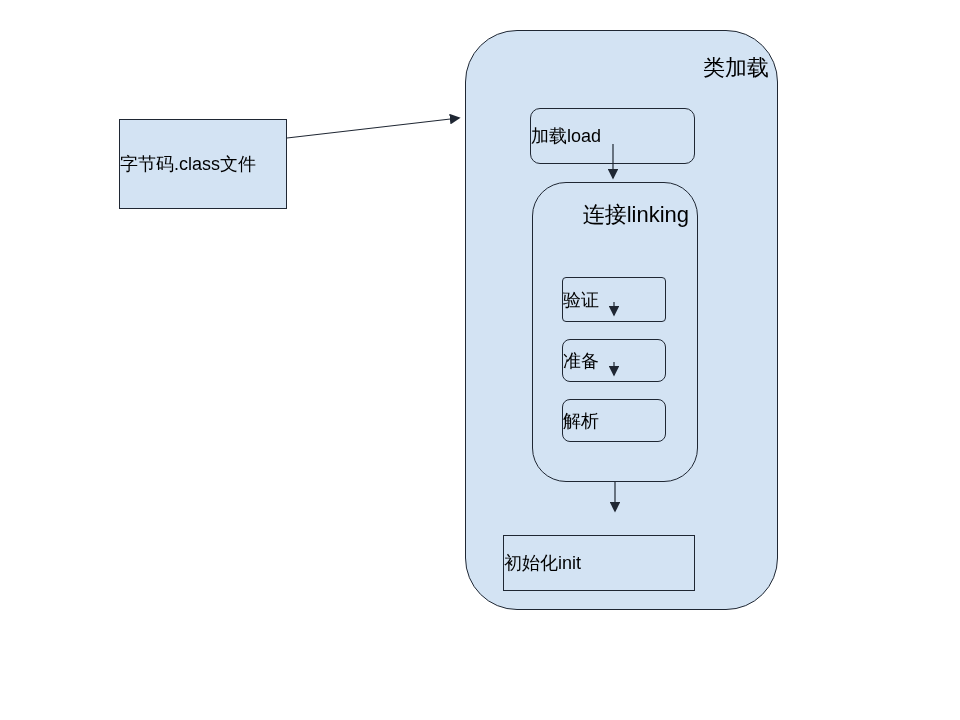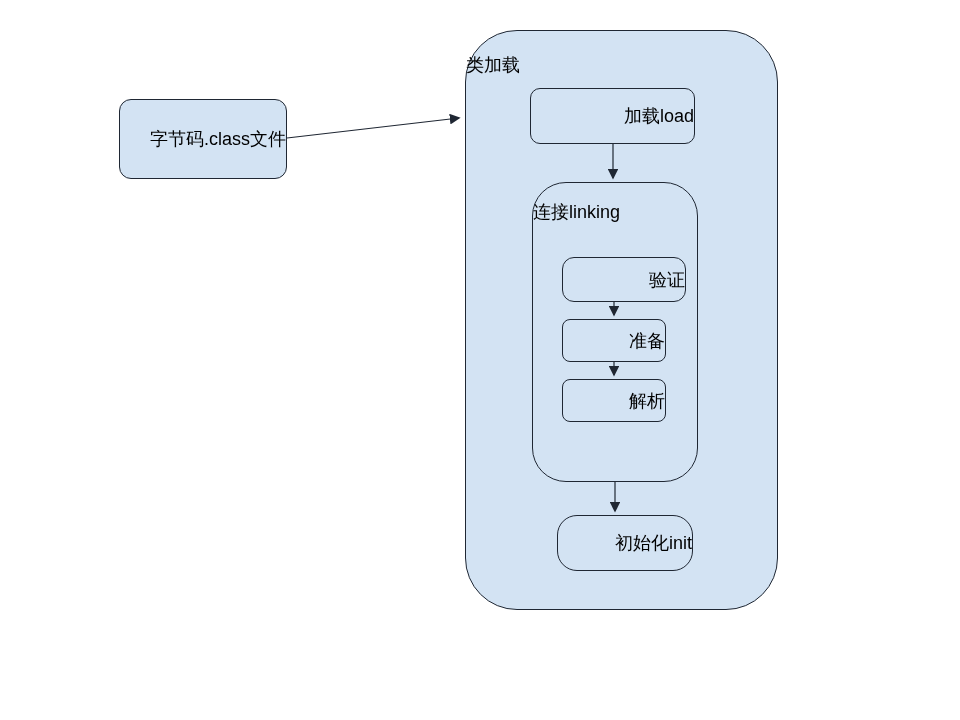--- a/index.html
+++ b/index.html
@@ -19,51 +19,52 @@
     position: relative;
     width: 960px; height: 720px;
     overflow: hidden;
   }
   .node {
     position: absolute;
     background: var(--node-fill);
     border: 1px solid var(--line);
     display: flex;
     align-items: center;
-    justify-content: flex-end;
+    justify-content: flex-start;
     font-size: 18px;
     text-align: center;
+    margin-top: 20px;
   }
   .container-node {
     position: absolute;
     background: var(--node-fill);
     border: 1px solid var(--line);
   }
   .container-title {
     position: absolute;
     left: 0; right: 8px;
-    text-align: left;
-    font-size: 18px;
+    text-align: right;
+    font-size: 22px;
   }
   
-  .bytecode { left: 119px; top: 99px; width: 168px; height: 80px; border-radius: 12px; }
+  .bytecode { left: 119px; top: 99px; width: 168px; height: 90px; border-radius: 0; }
   
   .class-loading { left: 465px; top: 30px; width: 313px; height: 580px; border-radius: 52px; }
   .class-loading-title { top: 22px; }
   
   .load { left: 530px; top: 88px; width: 165px; height: 56px; border-radius: 10px; }
   
   .linking { left: 532px; top: 182px; width: 166px; height: 300px; border-radius: 34px; }
   .linking-title { top: 17px; }
   
-  .verify  { left: 562px; top: 257px; width: 124px; height: 45px; border-radius: 12px; }
+  .verify  { left: 562px; top: 257px; width: 104px; height: 45px; border-radius: 4px; }
   .prepare { left: 562px; top: 319px; width: 104px; height: 43px; border-radius: 8px; }
   .resolve { left: 562px; top: 379px; width: 104px; height: 43px; border-radius: 8px; }
   
-  .init { left: 557px; top: 515px; width: 136px; height: 56px; border-radius: 20px; }
+  .init { left: 503px; top: 515px; width: 192px; height: 56px; border-radius: 0; }
   
   svg.arrows {
     position: absolute;
     left: 0; top: 0;
     width: 960px; height: 720px;
     pointer-events: none;
   }
   svg.arrows line { stroke: var(--line); stroke-width: 1.2; }
   svg.arrows .arrowhead { fill: var(--line); }
 </style>

